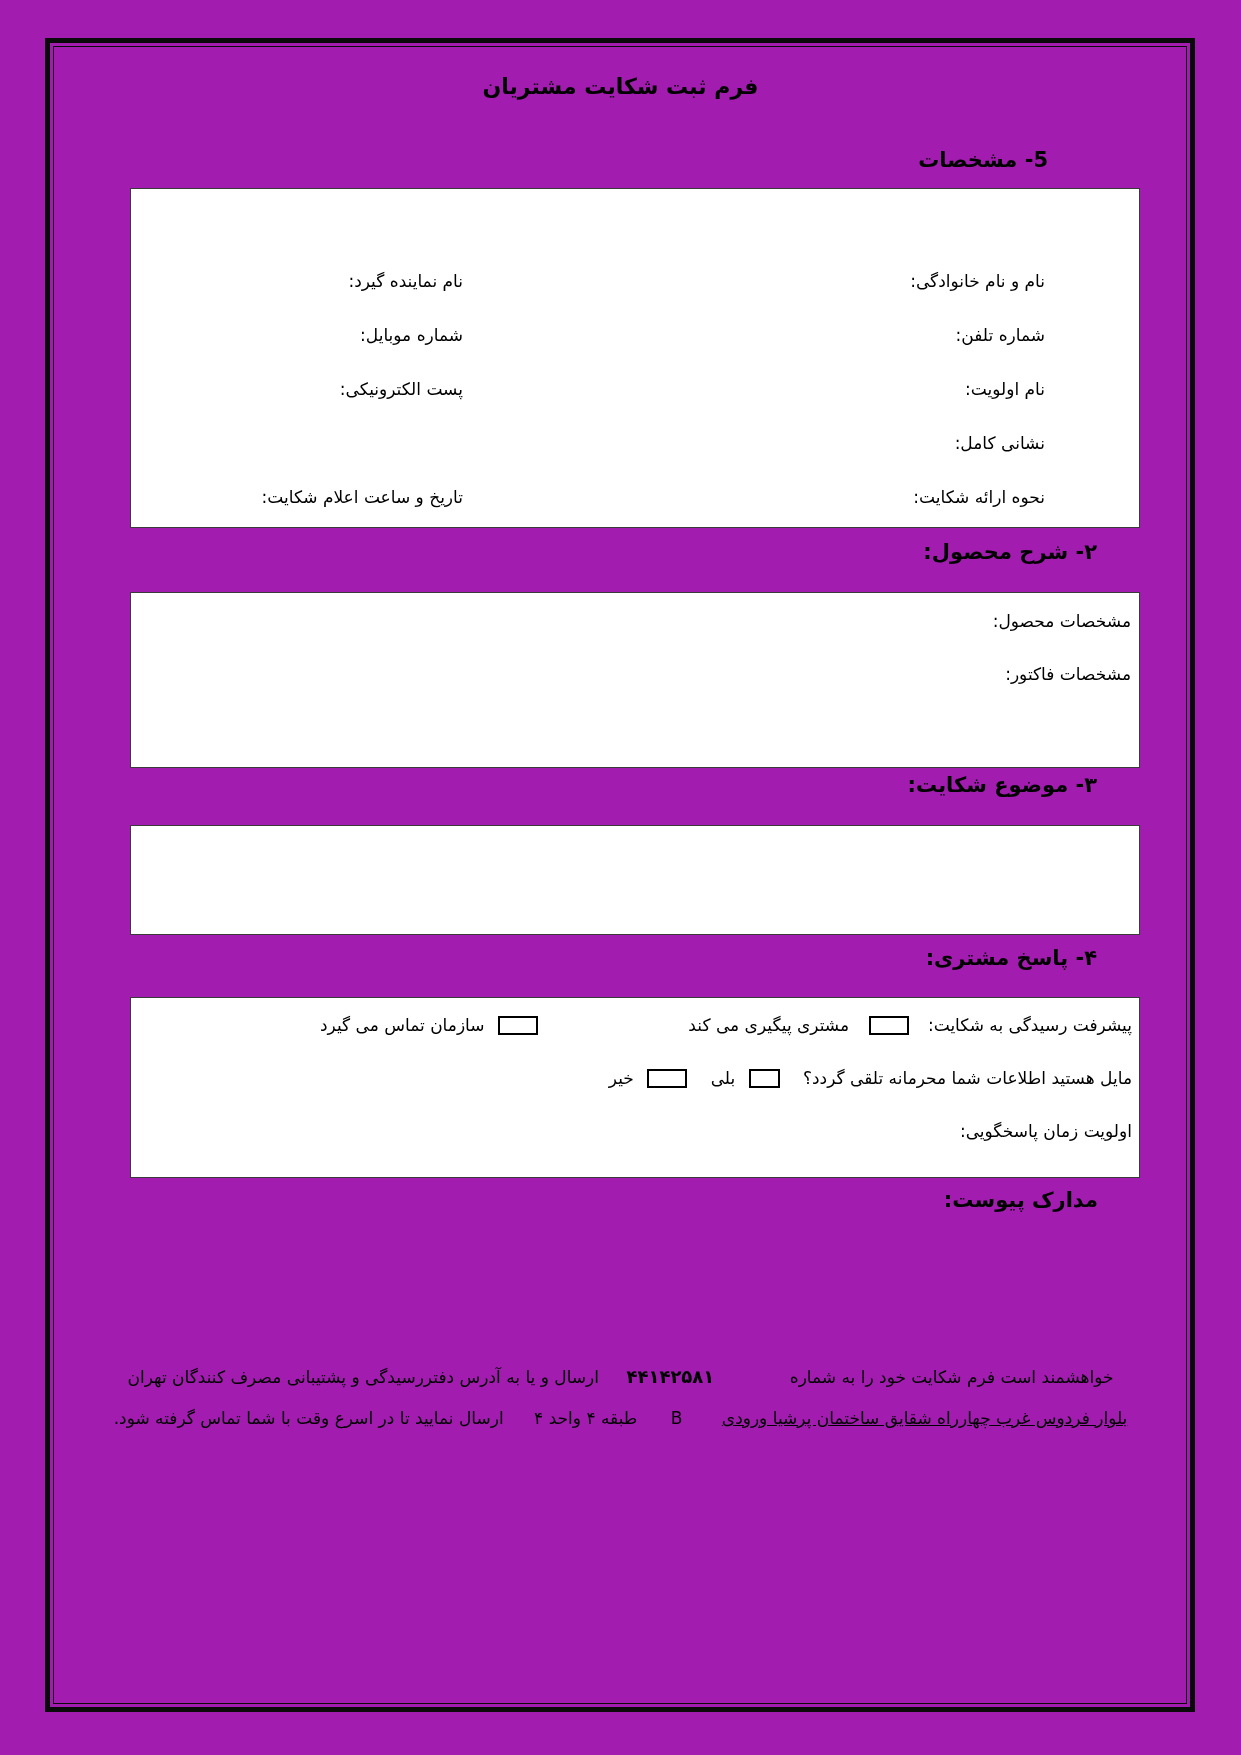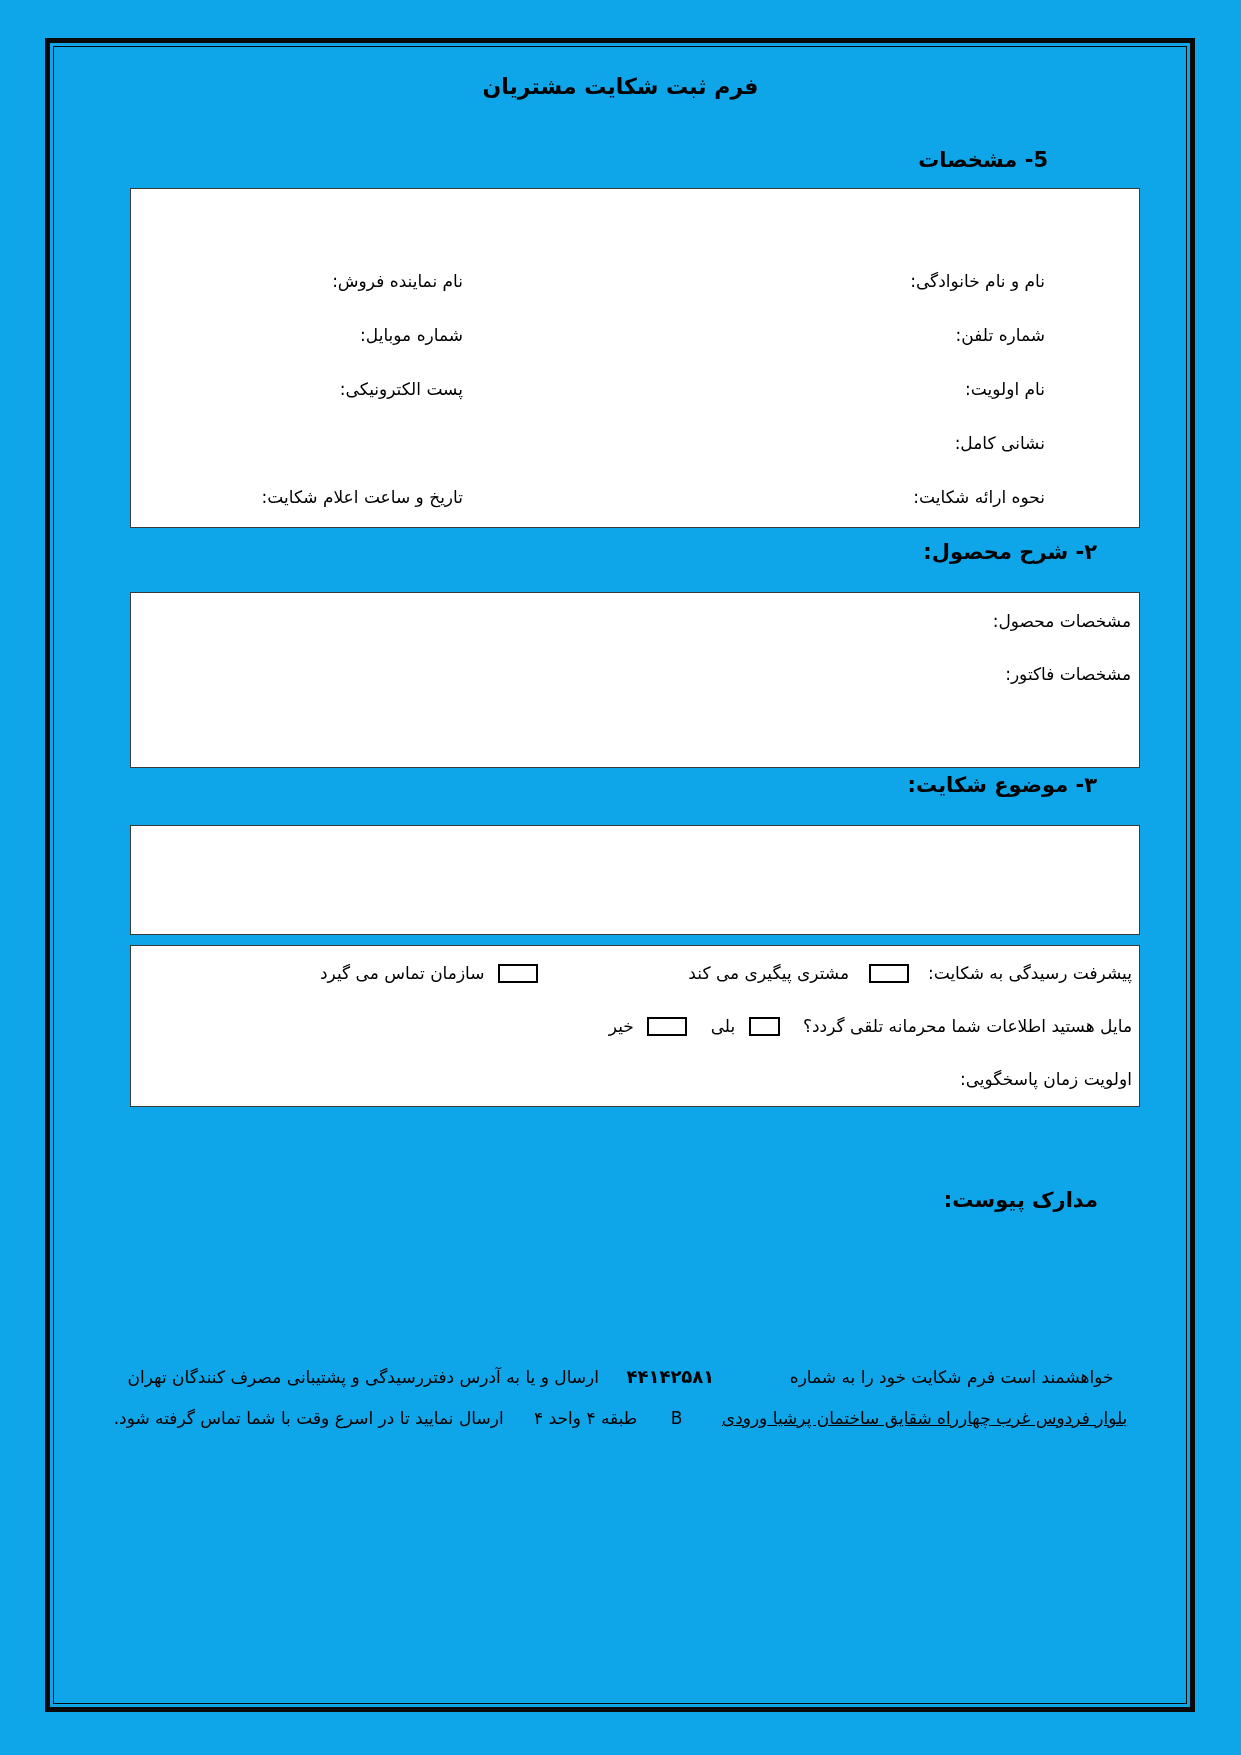--- a/index.html
+++ b/index.html
@@ -1,32 +1,32 @@
 <!DOCTYPE html>
 <html lang="fa" dir="rtl"><head>
 <meta charset="utf-8">
 <style>
   html,body { margin:0; padding:0; background:#fff; }
   .page {
-    position:relative; width:1241px; height:1755px; background:#0ea5e9;
+    position:relative; width:1241px; height:1755px; background:#a21caf;
     font-family:"DejaVu Sans", sans-serif; color:#000; direction:rtl; overflow:hidden;
   }
   .frame { position:absolute; left:45px; top:38px; width:1140px; height:1664px; border:5px solid #0a0a0a; }
   .frame-inner { position:absolute; inset:3px; border:1px solid #0a0a0a; }
 
   .title { position:absolute; top:74px; left:0; width:100%; text-align:center;
            font-size:22px; font-weight:bold; }
 
   .sec-h { position:absolute; font-size:21px; font-weight:bold; white-space:nowrap; }
 
   .box { position:absolute; left:130px; width:1010px; border:1px solid #3a3a3a; background:#fff; box-sizing:border-box; }
   .box1 { top:188px; height:340px; }
   .box2 { top:592px; height:176px; }
   .box3 { top:825px; height:110px; }
-  .box4 { top:945px; height:162px; }
+  .box4 { top:997px; height:181px; }
   .box5 { top:1242px; height:68px; }
 
   .b1col { position:absolute; top:65px; text-align:right; }
   .b1-right { right:94px; }
   .b1-left { right:676px; }
   .frow { height:54px; line-height:54px; font-size:17px; white-space:nowrap; }
 
   .b2rows { padding:2px 8px 0 0; }
   .b2row { height:53px; line-height:53px; font-size:17px; text-align:right; white-space:nowrap; }
 
@@ -69,21 +69,21 @@
 
   <div class="box box1">
     <div class="b1col b1-right">
       <div class="frow" data-bind="section1.right_fields.0">نام و نام خانوادگی:</div>
       <div class="frow" data-bind="section1.right_fields.1">شماره تلفن:</div>
       <div class="frow" data-bind="section1.right_fields.2">نام اولویت:</div>
       <div class="frow" data-bind="section1.right_fields.3">نشانی کامل:</div>
       <div class="frow" data-bind="section1.right_fields.4">نحوه ارائه شکایت:</div>
     </div>
     <div class="b1col b1-left">
-      <div class="frow" data-bind="section1.left_fields.0">نام نماینده فروش:</div>
+      <div class="frow" data-bind="section1.left_fields.0">نام نماینده گیرد:</div>
       <div class="frow" data-bind="section1.left_fields.1">شماره موبایل:</div>
       <div class="frow" data-bind="section1.left_fields.2">پست الکترونیکی:</div>
       <div class="frow"></div>
       <div class="frow" data-bind="section1.left_fields.3">تاریخ و ساعت اعلام شکایت:</div>
     </div>
   </div>
 
   <div class="sec-h" style="top:540px; right:144px;" data-bind="section2.heading">۲- شرح محصول:</div>
 
   <div class="box box2">

